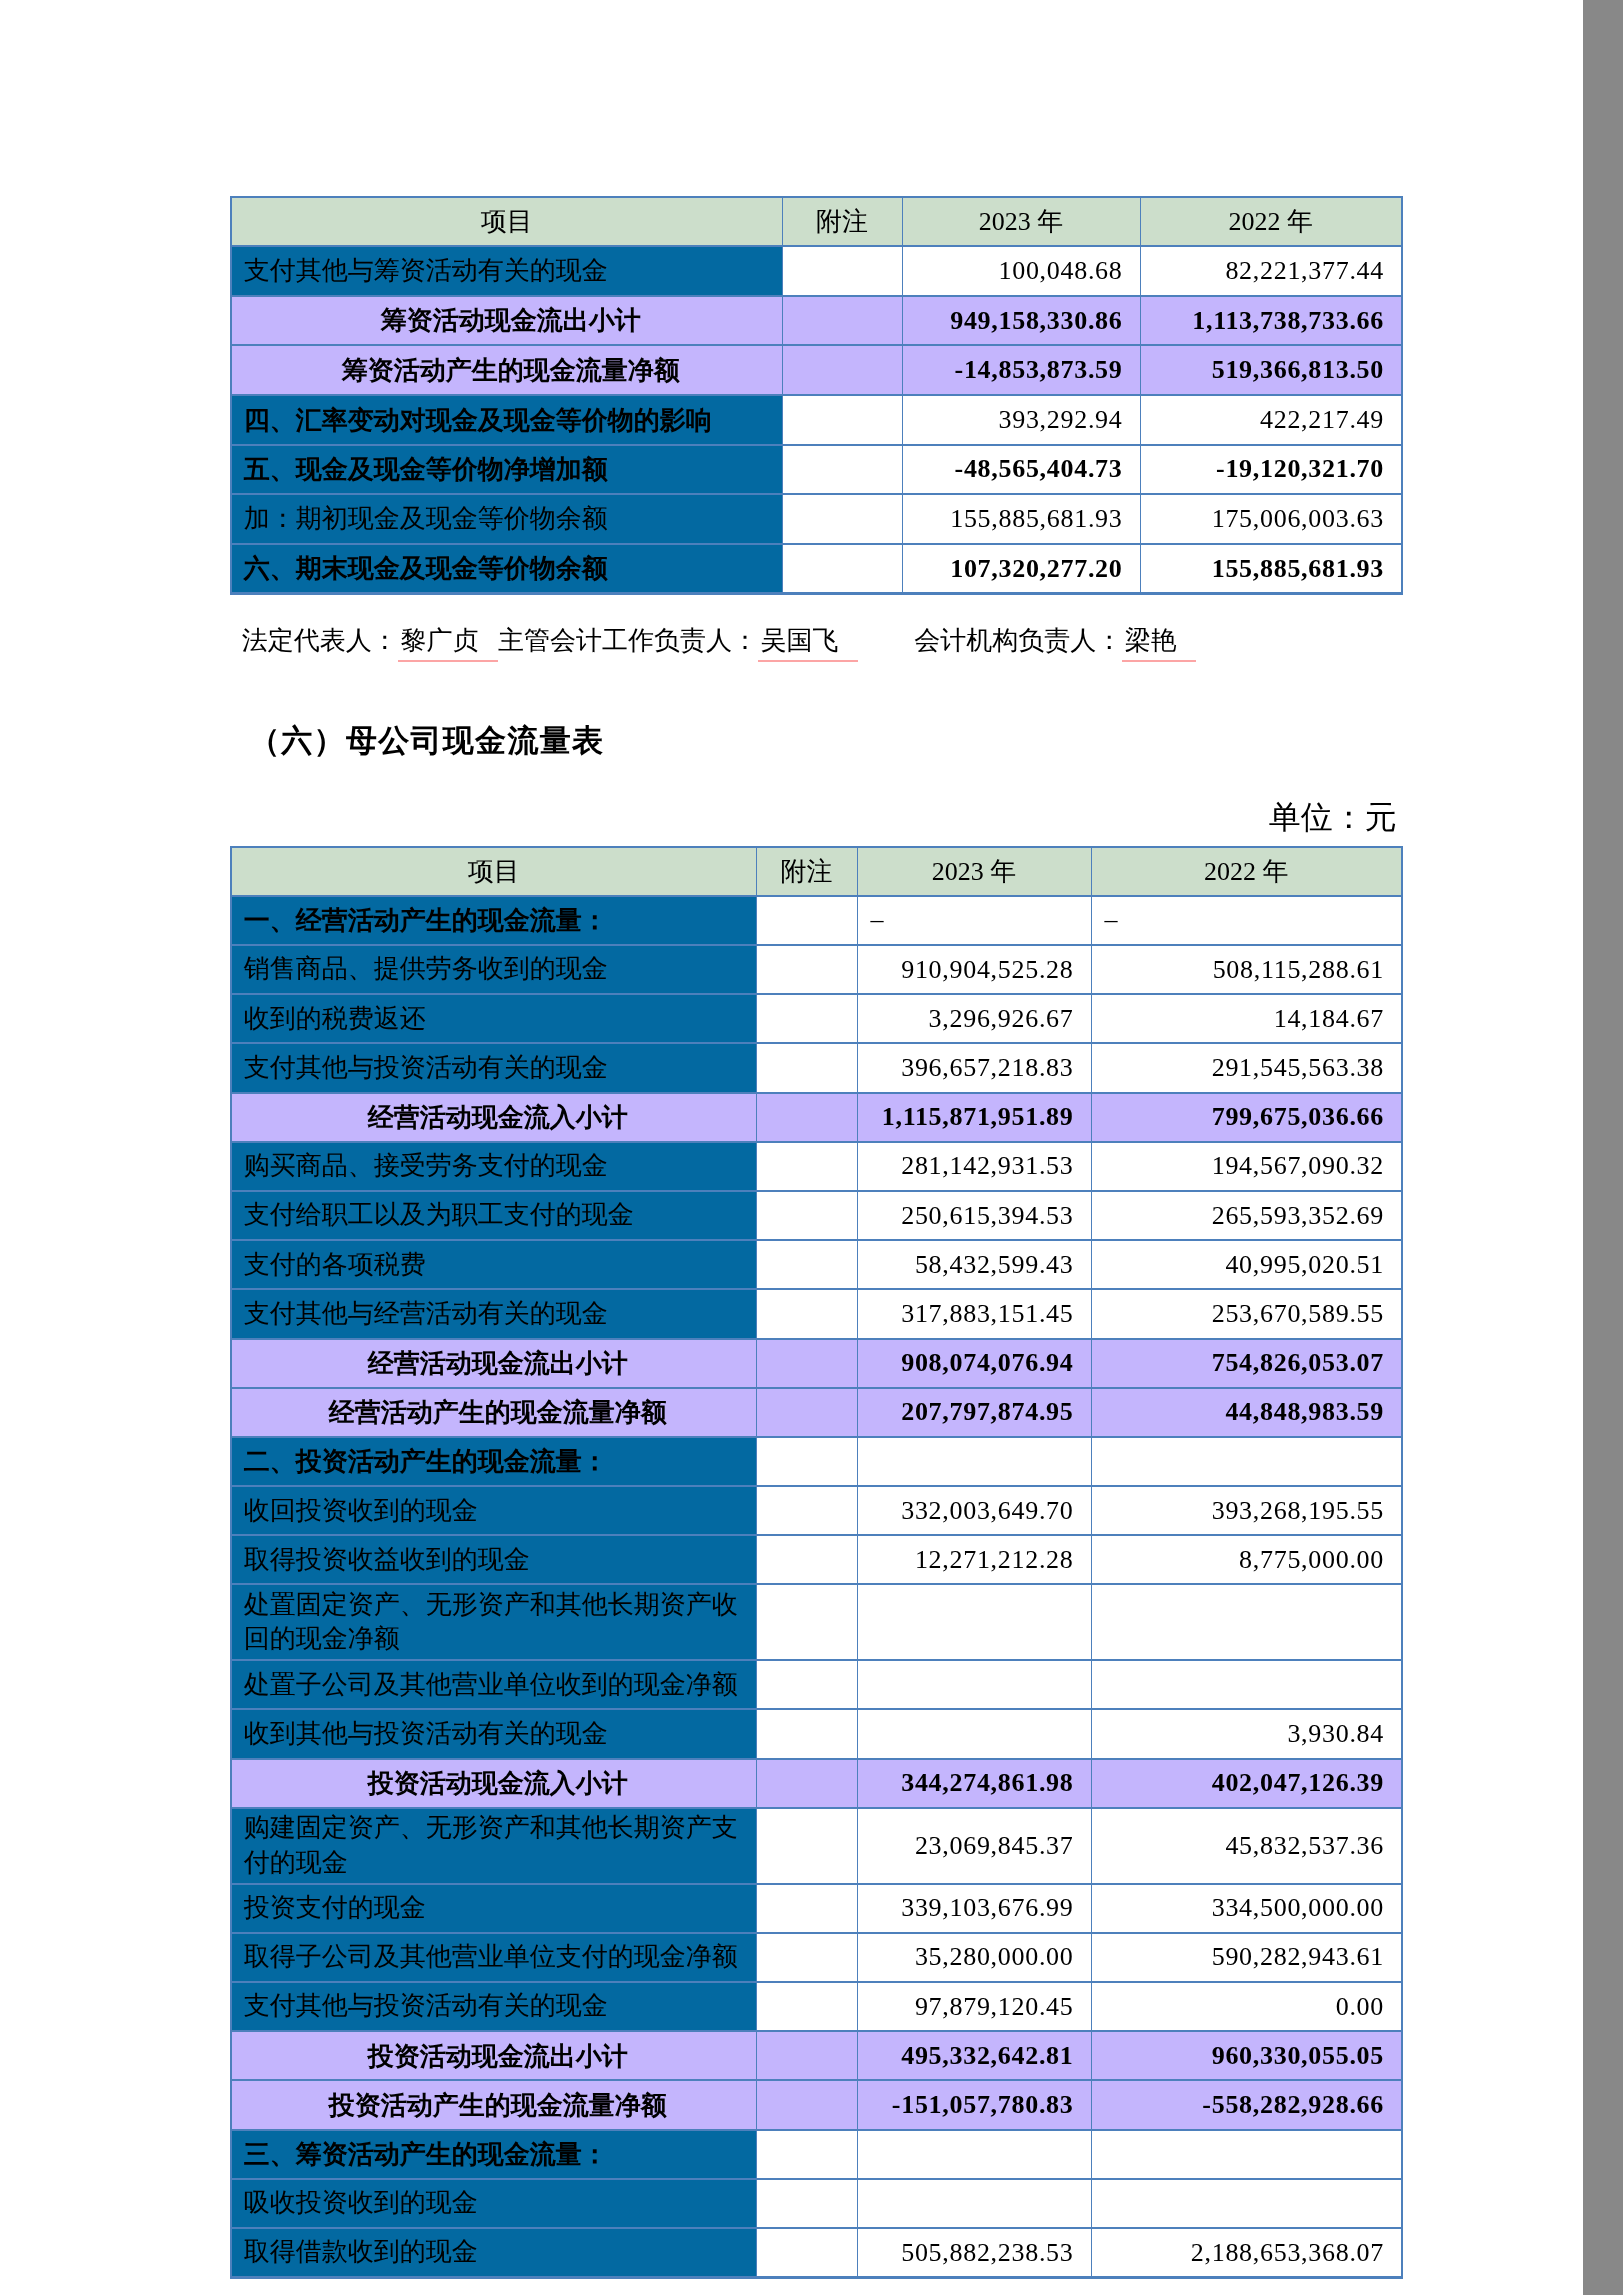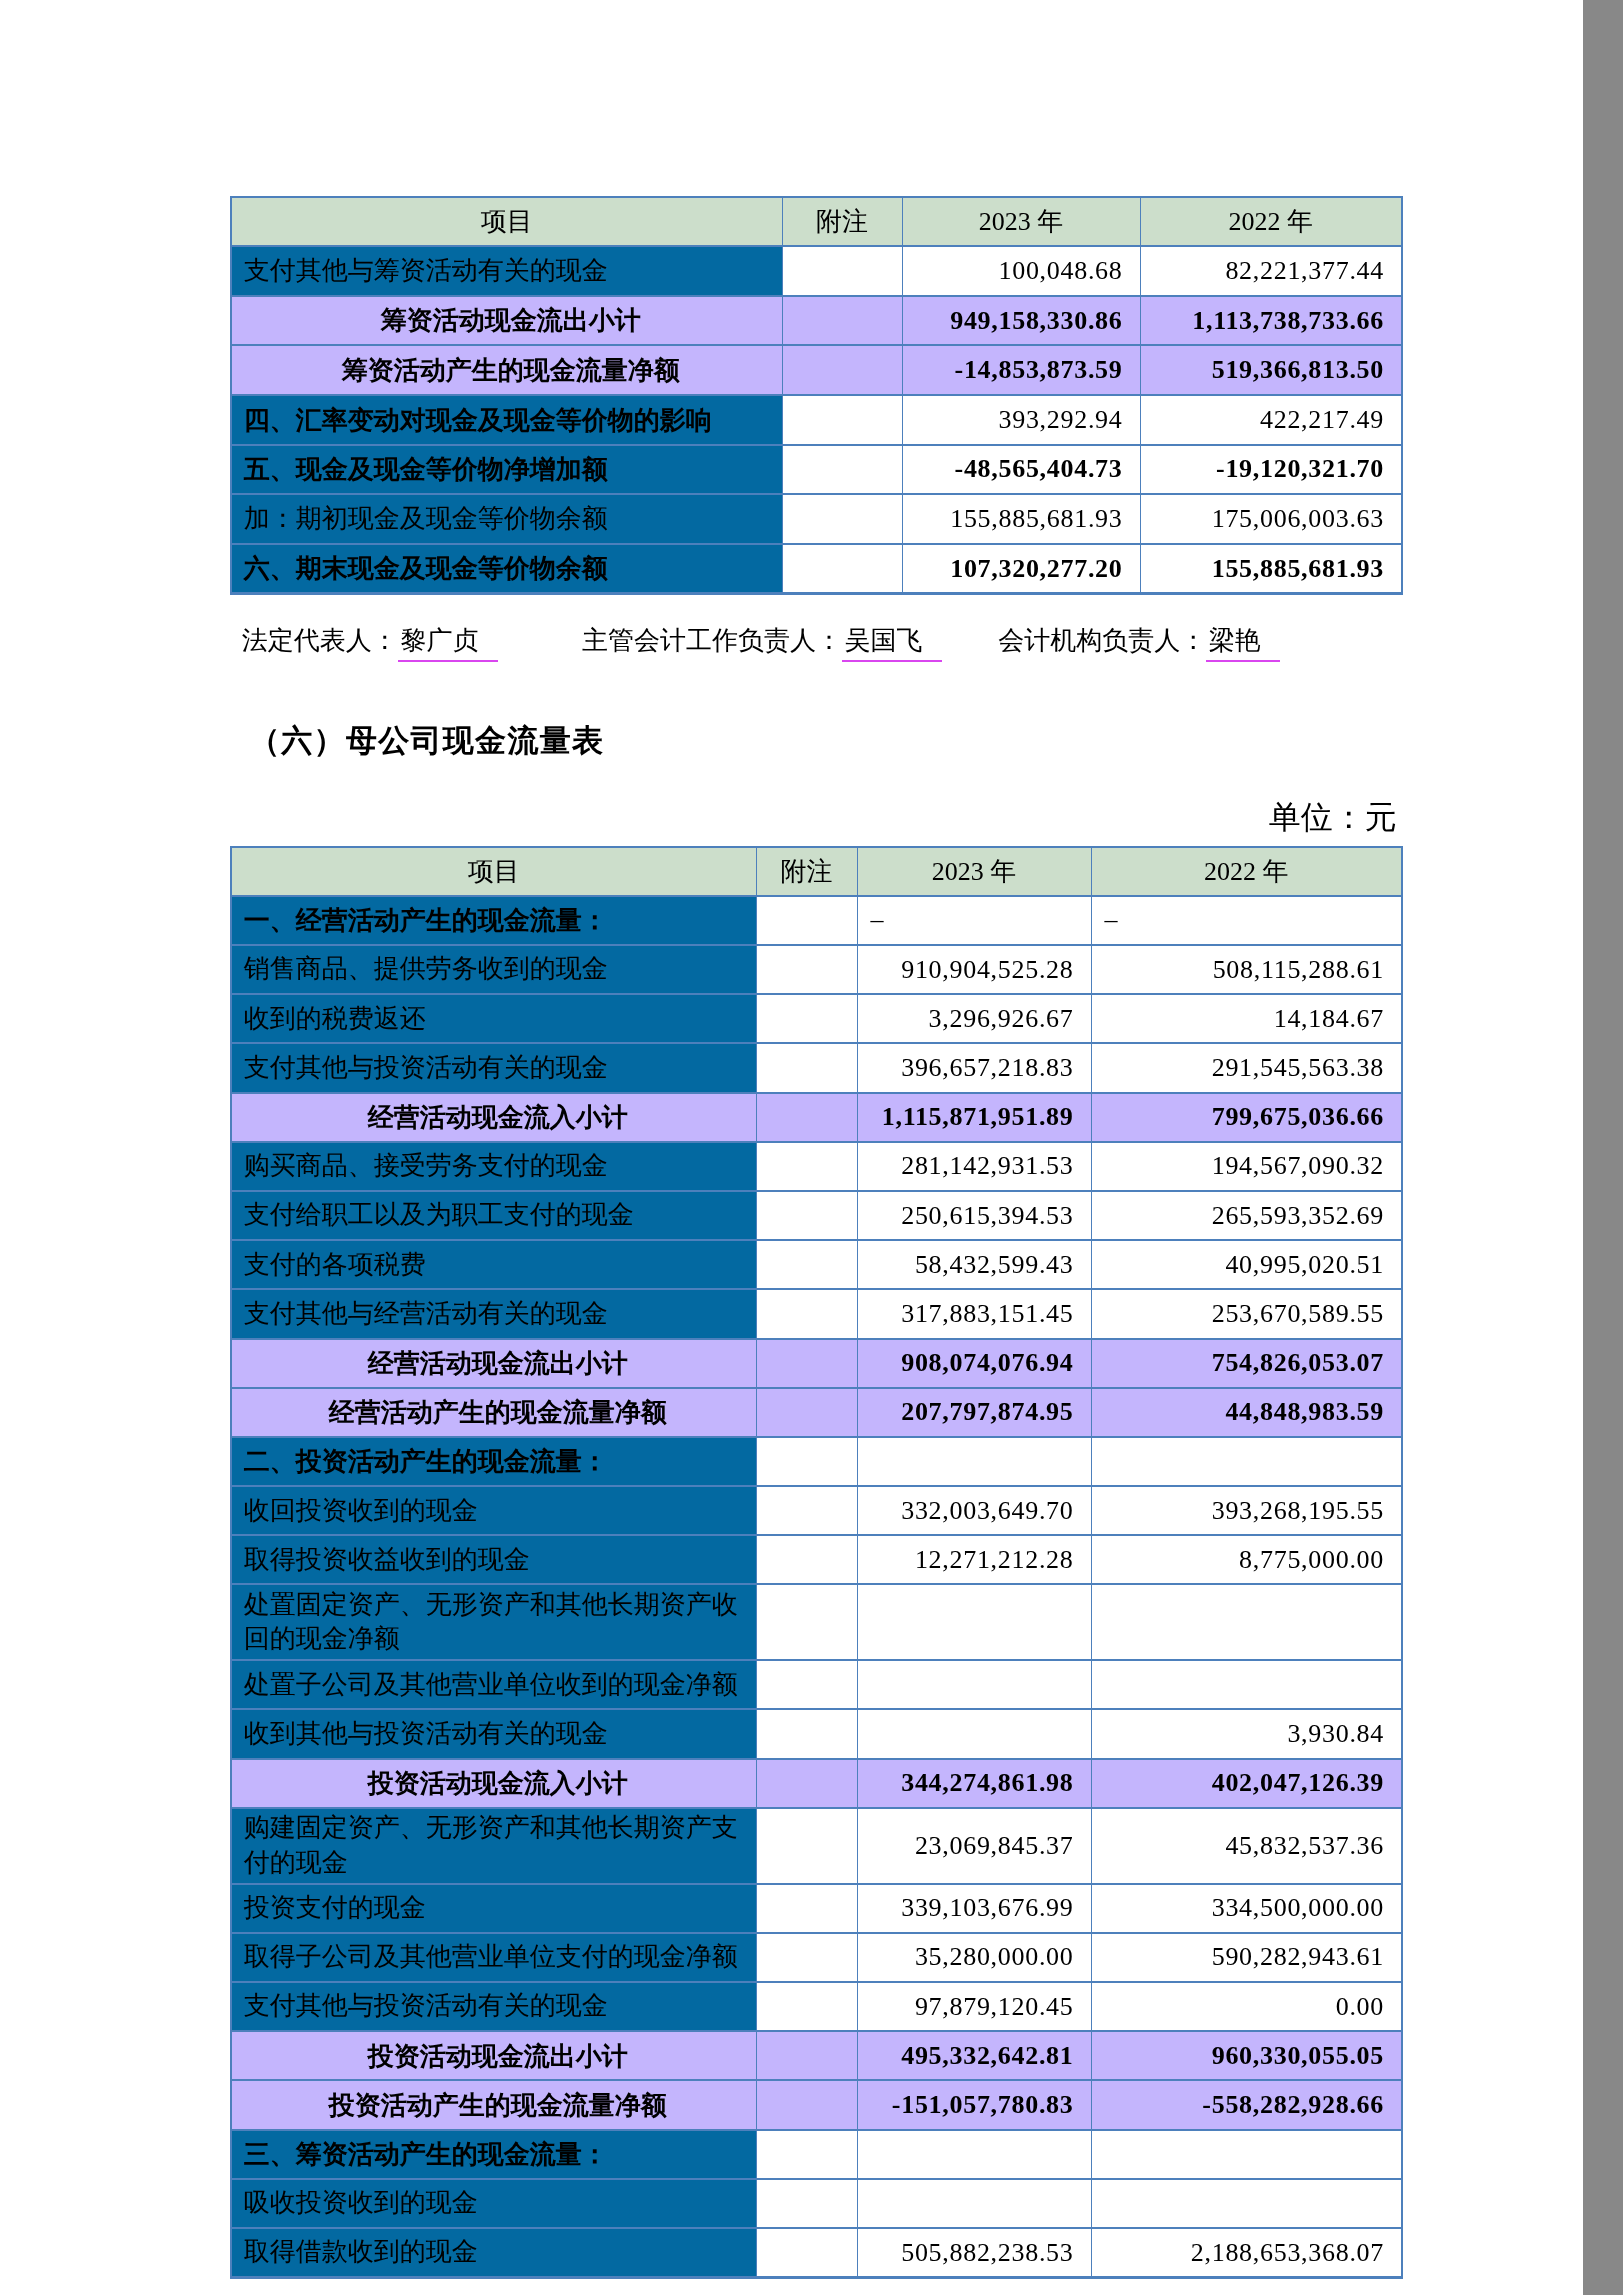--- a/index.html
+++ b/index.html
@@ -30,23 +30,23 @@
     font-weight:bold;font-family:"Liberation Sans","DejaVu Sans",sans-serif;
   }
   .grandbold .c-val{font-weight:bold;}
   .sectiondash .c-val{text-align:left;padding-left:13px !important;letter-spacing:0;}
   .signature{
     margin:27.5px 0 0 230px;width:1172px;font-size:26px;
     display:flex;align-items:baseline;white-space:nowrap;
   }
   .sig-item{display:inline-block;}
   .sig-1{margin-left:11.8px;}
-  .sig-2{margin-left:84px;}
+  .sig-2{}
   .sig-3{margin-left:56px;}
-  .uname{border-bottom:2px solid #d946ef;padding:0 19.6px 2.6px 2.6px;display:inline-block;}
+  .uname{border-bottom:2px solid #fca5a5;padding:0 19.6px 2.6px 2.6px;display:inline-block;}
   .section-title{
     margin:58px 0 0 249px;font-size:31px;font-weight:bold;letter-spacing:1.3px;
     font-family:"Liberation Sans","DejaVu Sans",sans-serif;
   }
   .unit{margin:34px 0 5.2px 230px;width:1172px;text-align:right;font-size:32px;padding-right:5.2px;box-sizing:border-box;}
   .page-number{margin-top:23.6px;width:1172px;margin-left:230px;text-align:center;font-size:25px;}
 </style>
 </head>
 <body>
 

